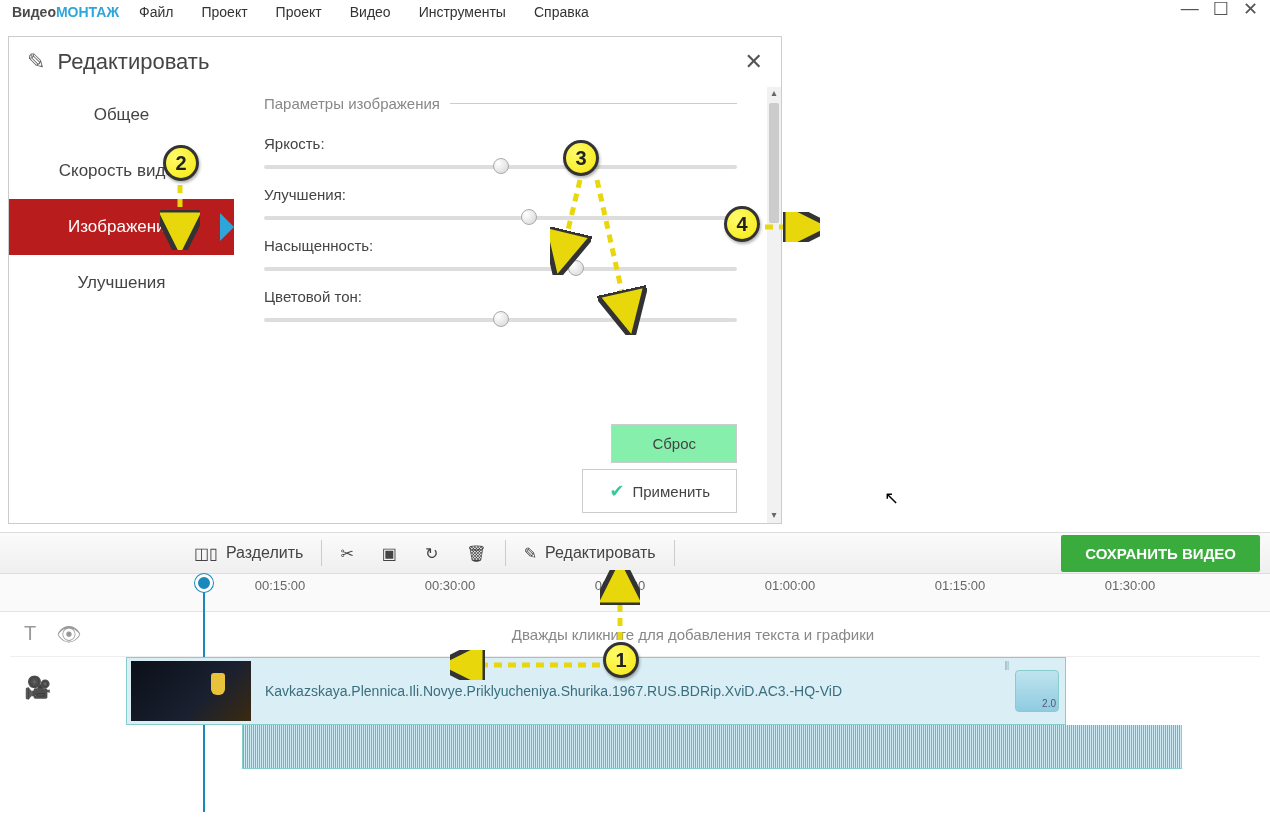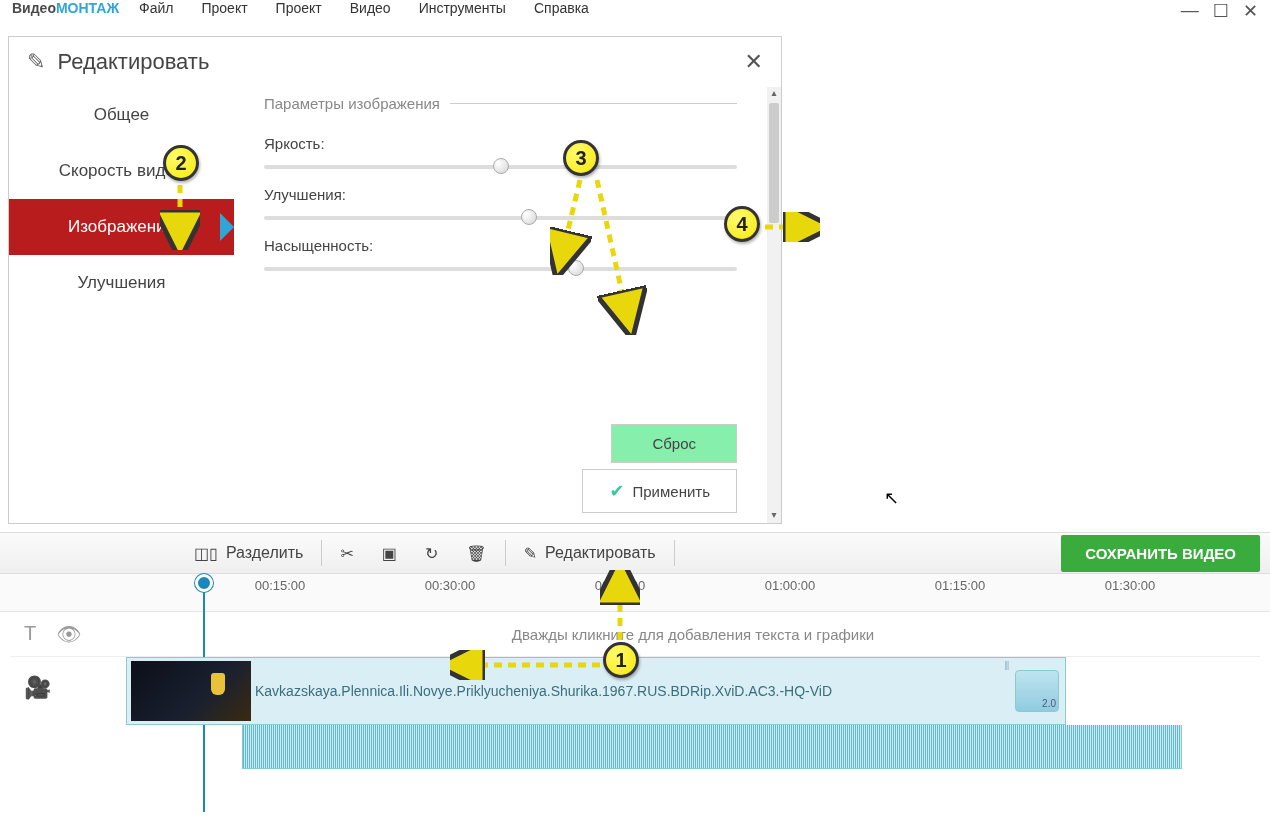--- a/index.html
+++ b/index.html
@@ -1,18 +1,18 @@
 <!DOCTYPE html>
 <html><head>
 <meta charset="utf-8">
 <style>
 * { box-sizing: border-box; margin: 0; padding: 0; font-family: Arial, sans-serif; }
 body { width: 1270px; height: 828px; background: #fff; position: relative; overflow: hidden; }
 
-.menubar { height: 28px; display: flex; align-items: flex-start; padding: 0 12px; background: #fff; font-size: 14px; color: #333; }
+.menubar { height: 28px; display: flex; align-items: flex-end; padding: 8px 12px; background: #fff; font-size: 14px; color: #333; }
 .logo { font-weight: bold; margin-right: 20px; }
 .logo .b1 { color: #4a4a4a; }
 .logo .b2 { color: #2ea6d9; }
 .menu-item { margin-right: 28px; cursor: pointer; }
 .win-controls { margin-left: auto; display: flex; gap: 14px; font-size: 18px; color: #555; }
 
 .main { display: flex; height: 504px; }
 .left { width: 790px; display: flex; flex-direction: column; padding: 8px; }
 .edit-panel { flex: 1; border: 1px solid #ccc; background: #fff; display: flex; flex-direction: column; }
 .edit-header { display: flex; align-items: center; padding: 12px 18px; }
@@ -66,21 +66,21 @@
 .playhead-dot { width: 18px; height: 18px; background: #1a88bb; border: 3px solid #fff; border-radius: 50%; box-shadow: 0 0 0 1px #1a88bb; }
 .playhead-line { position: absolute; left: 50%; width: 2px; height: 220px; background: #1a88bb; transform: translateX(-50%); }
 
 .timeline { background: #fff; padding: 0 10px 10px 10px; }
 .track-row { display: flex; align-items: center; border-bottom: 1px solid #eee; }
 .track-controls { width: 116px; display: flex; gap: 20px; padding: 10px 14px; color: #999; font-size: 20px; }
 .track-hint { flex: 1; font-size: 15px; color: #888; text-align: center; padding: 12px; }
 .clip { position: relative; height: 68px; width: 940px; background: #d9eef5; border: 1px solid #8cc; display: flex; align-items: center; }
 .clip-thumb { width: 120px; height: 60px; margin: 4px; background: linear-gradient(135deg,#0b0f18,#1a2030 60%,#3a2a10); position: relative; }
 .clip-thumb::after { content: ''; position: absolute; right: 26px; top: 12px; width: 14px; height: 22px; background: #e8c23a; border-radius: 3px 3px 6px 6px; }
-.clip-text { font-size: 14px; color: #3a6e7e; }
+.clip-text { font-size: 14px; color: #3a6e7e; margin-left: 10px; }
 .clip-badge { margin-left: auto; width: 44px; height: 42px; margin-right: 6px; background: linear-gradient(#bfe4ef,#8fcbe0); border: 1px solid #8cc; border-radius: 4px; font-size: 10px; color: #557; display: flex; align-items: flex-end; justify-content: flex-end; padding: 2px; }
 .drop-zone { margin-left: 16px; width: 170px; height: 110px; border: 2px dashed #bbb; display: flex; align-items: center; justify-content: center; color: #888; font-size: 16px; text-align: center; }
 .audio-wave { margin-left: 116px; width: 940px; height: 44px; background: repeating-linear-gradient(90deg,#5fb9d3 0,#5fb9d3 1px,#cfeaf2 1px,#cfeaf2 2px); border: 1px solid #8cc; border-top: none; }
 
 .annot { position: absolute; width: 36px; height: 36px; background: radial-gradient(circle at 32% 30%, #fffb6b, #f5e80b); border: 3px solid #333; border-radius: 50%; display: flex; align-items: center; justify-content: center; font-weight: bold; font-size: 20px; color: #222; z-index: 50; box-shadow: 1px 2px 3px rgba(0,0,0,.3); }
 .arrow-svg { position: absolute; z-index: 40; pointer-events: none; }
 </style>
 </head>
 <body>
 
@@ -130,20 +130,27 @@
                 <div class="slider-thumb" style="left:56%"></div>
               </div>
           </div>
           <div class="param-row">
             <div class="param-label">Насыщенность:</div>
             <div class="slider">
                 <div class="slider-track"></div>
                 <div class="slider-thumb" style="left:66%"></div>
               </div>
           </div>
+          <div class="param-row">
+            <div class="param-label">Цветовой тон:</div>
+            <div class="slider">
+                <div class="slider-track"></div>
+                <div class="slider-thumb" style="left:50%"></div>
+              </div>
+          </div>
           <span class="cursor-ptr">↖</span>
           <div class="buttons-row">
             <button class="btn-reset">Сброс</button>
             <button class="btn-apply">
                 <span class="check">✔</span>
                 <span>Применить</span>
               </button>
           </div>
         </div>
         <div class="scrollbar-v">

